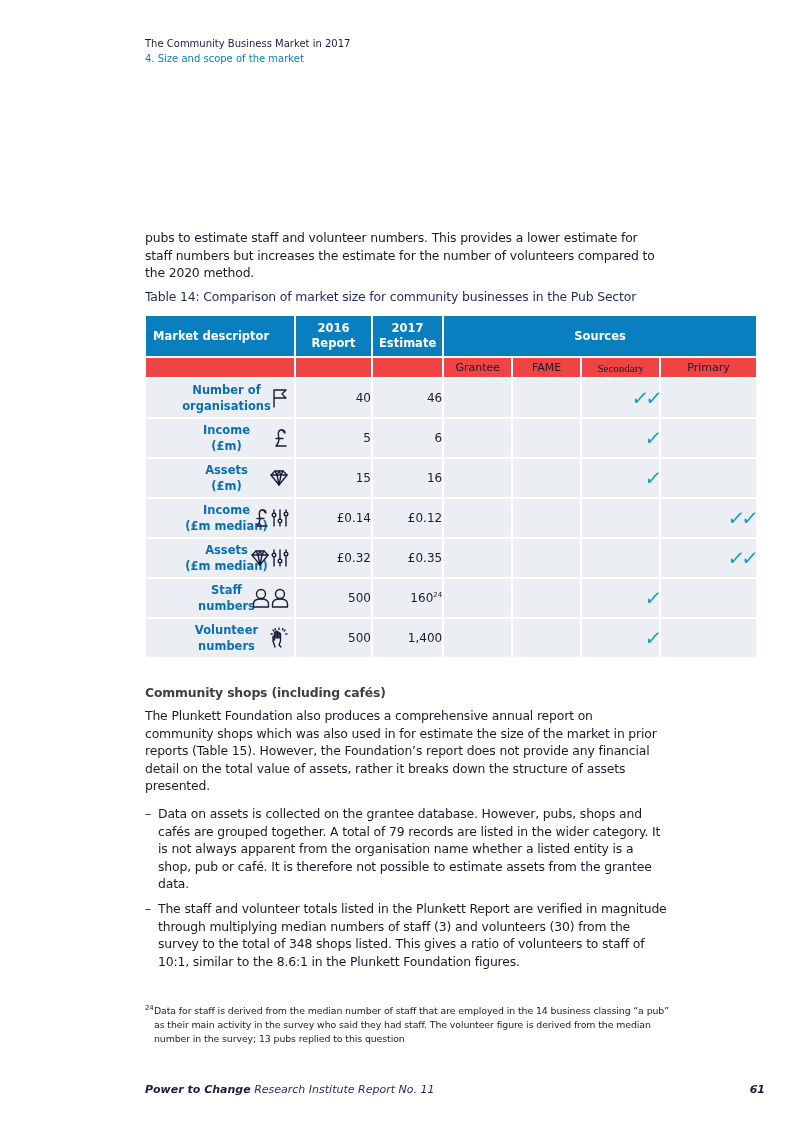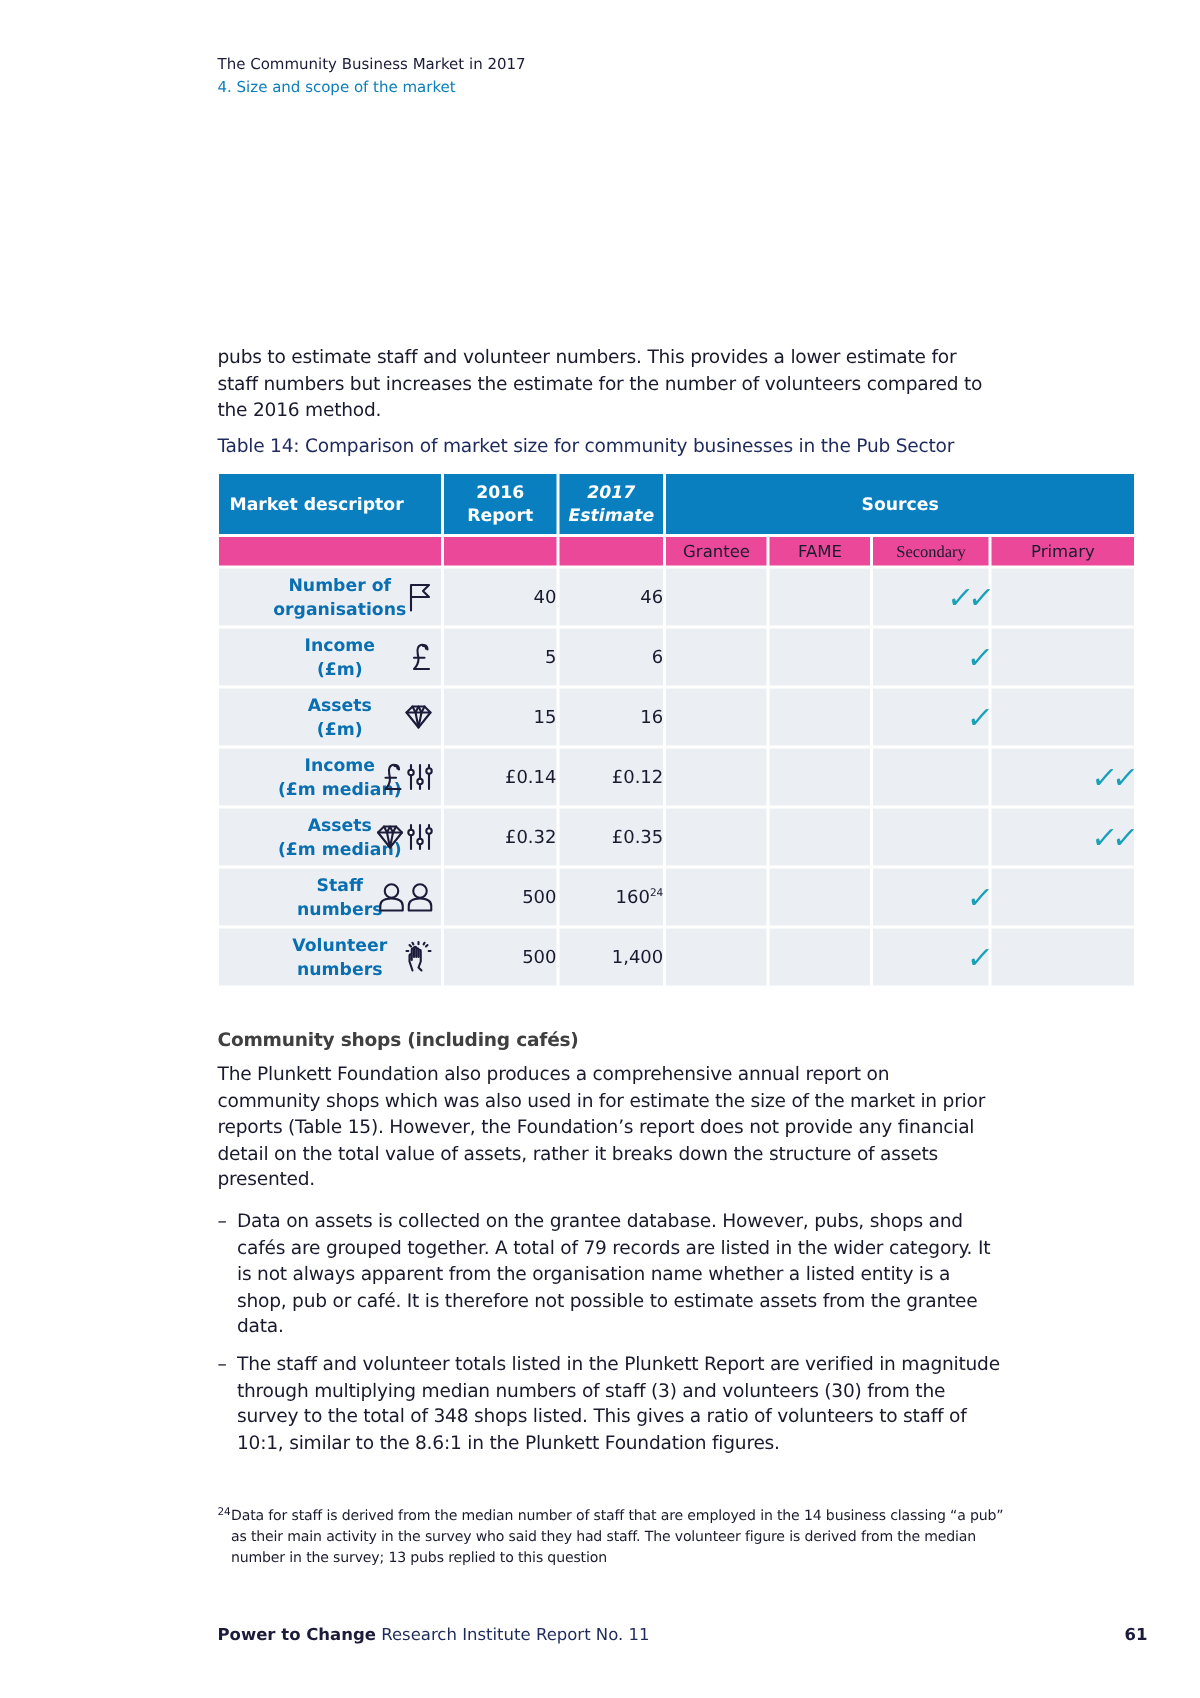--- a/index.html
+++ b/index.html
@@ -12,56 +12,56 @@
 
   .body-text { position: absolute; left: 145px; width: 520px; font-size: 12.4px; line-height: 17.6px; color: #1a1a2e; letter-spacing: -0.15px; }
   .intro { top: 229px; }
 
   .table-caption { position: absolute; left: 145px; top: 289px; font-size: 12.4px; color: #1f2a5c; letter-spacing: -0.15px; }
 
   table.market { position: absolute; left: 144px; top: 314px; border-collapse: separate; border-spacing: 2px 2px; width: 614px; font-size: 11.5px; }
   table.market th.hdr { background: #0a7fc0; color: #fff; font-weight: bold; height: 40px; padding: 0 6px; line-height: 15px; font-size: 11.5px; }
   table.market th.hdr.left { text-align: left; padding-left: 7px; }
   table.market th.hdr.center { text-align: center; }
-  table.market td.sub { background: #ec4899; height: 19px; text-align: center; color: #1a1a2e; font-size: 11px; }
+  table.market td.sub { background: #ef4444; height: 19px; text-align: center; color: #1a1a2e; font-size: 11px; }
   table.market td { background: #ebeff3; height: 38px; text-align: right; vertical-align: middle; color: #1a1a2e; font-size: 12px; }
   table.market td.desc { text-align: center; padding-left: 13px; position: relative; width: 148px; }
   .desc-label { color: #0a6fb0; font-weight: bold; font-size: 11.5px; line-height: 16px; display: inline-block; }
   .desc-icon { position: absolute; right: 5px; top: 50%; transform: translateY(-50%); display: flex; align-items: center; gap: 1px; }
   .desc-icon svg { display: block; }
   .col-2016 { width: 75px; }
-  .col-2017 { width: 55px; font-style: italic; }
+  .col-2017 { width: 55px; }
   .col-src { width: 67px; }
   .col-sec { width: 77px; font-family: Liberation Serif, serif; }
   .check { color: #1aa0b8; font-weight: bold; font-size: 20px; letter-spacing: -3px; display: inline-block; transform: skewX(-8deg); }
   sup { font-size: 7px; vertical-align: super; line-height: 0; }
 
   .subhead { position: absolute; left: 145px; top: 685px; font-size: 12.4px; font-weight: bold; color: #404040; letter-spacing: -0.15px; }
   .shops-para { top: 707px; }
   .bullets { position: absolute; left: 145px; top: 805px; width: 525px; font-size: 12.4px; line-height: 17.6px; letter-spacing: -0.15px; }
   .bullets li { list-style: none; position: relative; padding-left: 13px; margin-bottom: 7px; }
   .bullets li .dash { position: absolute; left: 0; top: 0; }
 
   .footnote { position: absolute; left: 145px; top: 1004px; width: 525px; font-size: 9.4px; line-height: 13.8px; padding-left: 9px; letter-spacing: -0.1px; }
   .footnote .fn-num { position: absolute; left: 0; top: -2px; font-size: 7px; }
 
-  .footer { position: absolute; left: 145px; top: 1083px; width: 620px; font-size: 11px; }
+  .footer { position: absolute; left: 145px; top: 1083px; width: 620px; font-size: 11px; font-style: italic; }
   .footer .brand { font-weight: bold; color: #1c1c3a; }
   .footer .rest { color: #1f2a5c; }
   .footer .page-num { position: absolute; right: 0; top: 0; font-weight: bold; color: #1c1c3a; }
 </style>
 </head>
 <body>
 
 <div class="running-head">
   <div class="doc-title">The Community Business Market in 2017</div>
   <div class="section">4. Size and scope of the market</div>
 </div>
 
-<p class="body-text intro">pubs to estimate staff and volunteer numbers. This provides a lower estimate for staff numbers but increases the estimate for the number of volunteers compared to the 2016 method.</p>
+<p class="body-text intro">pubs to estimate staff and volunteer numbers. This provides a lower estimate for staff numbers but increases the estimate for the number of volunteers compared to the 2020 method.</p>
 
 <div class="table-caption">Table 14: Comparison of market size for community businesses in the Pub Sector</div>
 
 <table class="market">
   <thead>
     <tr>
       <th class="hdr left" rowspan="1"><span>Market descriptor</span></th>
       <th class="hdr center col-2016"><span>2016</span><br><span>Report</span></th>
       <th class="hdr center col-2017"><span>2017</span><br><span>Estimate</span></th>
       <th class="hdr center" colspan="4"><span>Sources</span></th>

